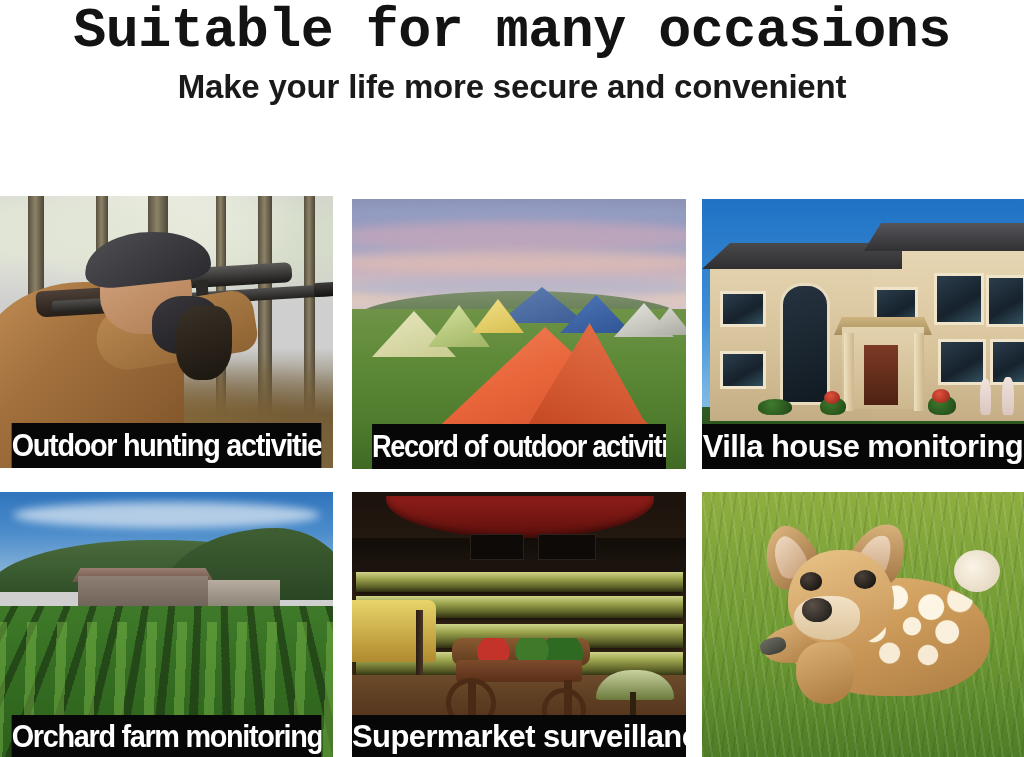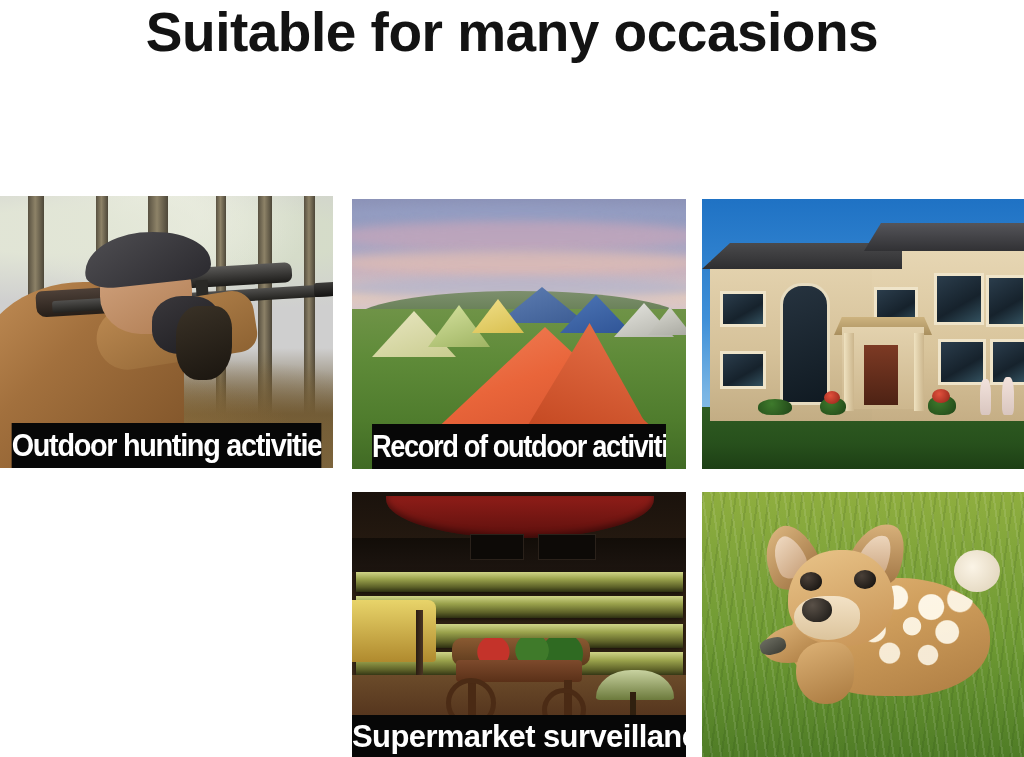--- a/index.html
+++ b/index.html
@@ -28,21 +28,21 @@
     text-align: center;
   }
   .title {
     margin: 0;
     padding-top: 2px;
     font-size: 55px;
     line-height: 60px;
     font-weight: 700;
     color: #131313;
     letter-spacing: -0.5px;
-    font-family: Liberation Sans, sans-serif;
+    font-family: Liberation Mono, monospace;
   }
   .subtitle {
     margin: 0;
     padding-top: 6px;
     font-size: 33px;
     line-height: 37px;
     font-weight: 700;
     color: #1a1a1a;
     letter-spacing: -0.2px;
     font-family: "Liberation Sans", sans-serif;
@@ -534,20 +534,21 @@
     left: 252px; top: 58px; width: 46px; height: 42px;
     background: radial-gradient(circle at 40% 40%, #fbf4e6, #ddd0b6);
     border-radius: 50%;
   }
 </style>
 </head>
 <body>
 
 <div class="header">
   <h1 class="title">Suitable for many occasions</h1>
+  <h2 class="subtitle">Make your life more secure and convenient</h2>
 </div>
 
 <div class="grid">
 
   <div class="panel p1">
     <div class="photo">
       <div class="forest-bg"></div>
       <div class="canopy"></div>
       <div class="tree" style="left:28px"></div>
       <div class="tree" style="left:96px;width:12px"></div>
@@ -615,22 +616,38 @@
       <div class="col c1"></div>
       <div class="col c2"></div>
       <div class="shrub s3"></div>
       <div class="shrub s1"></div>
       <div class="shrub s2"></div>
       <div class="flower f1"></div>
       <div class="flower f2"></div>
       <div class="person pr1"></div>
       <div class="person pr2"></div>
     </div>
+    <div class="caption cap-r1 cap-norm">Villa house monitoring</div>
   </div>
 
+  <div class="panel p4">
+    <div class="photo">
+      <div class="farm-sky"></div>
+      <div class="farm-cloud"></div>
+      <div class="hill-far"></div>
+      <div class="hill-right"></div>
+      <div class="barn-roof"></div>
+      <div class="barn"></div>
+      <div class="shed"></div>
+      <div class="field"></div>
+      <div class="rows"></div>
+      <div class="rows2"></div>
+    </div>
+    <div class="caption cap-r2 cap-tight">Orchard farm monitoring</div>
+  </div>
 
   <div class="panel p5">
     <div class="photo">
       <div class="store-bg"></div>
       <div class="dark-wall"></div>
       <div class="store-sign"></div>
       <div class="menu-board mb1"></div>
       <div class="menu-board mb2"></div>
       <div class="produce-shelf ps1"></div>
       <div class="produce-shelf ps2"></div>

